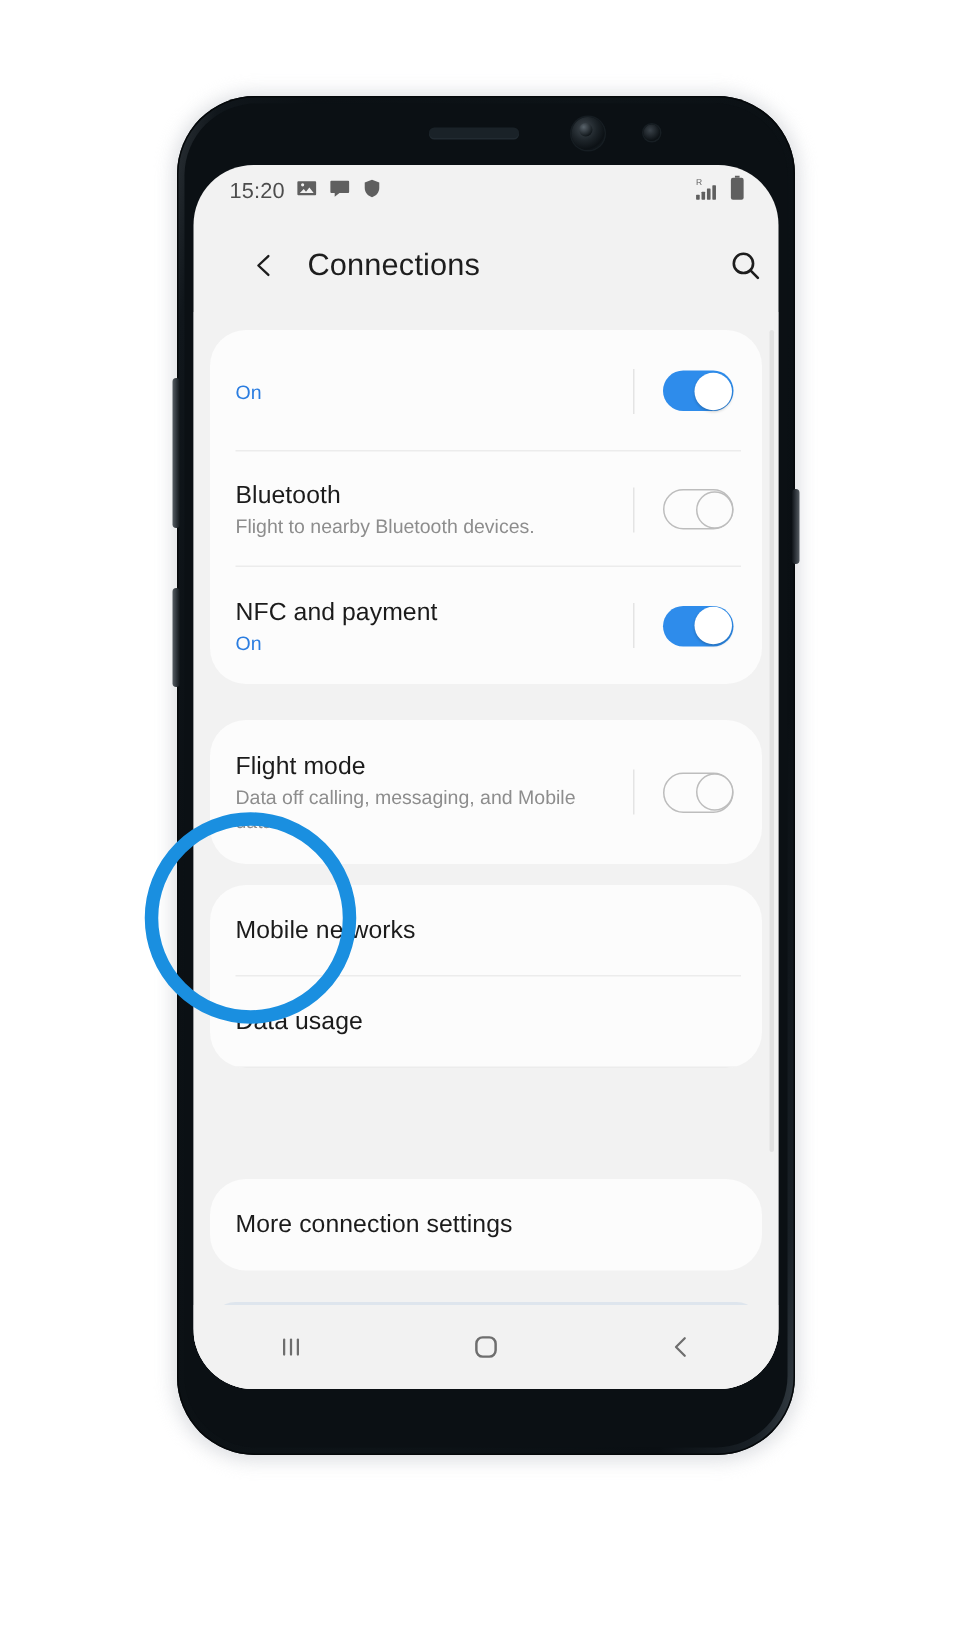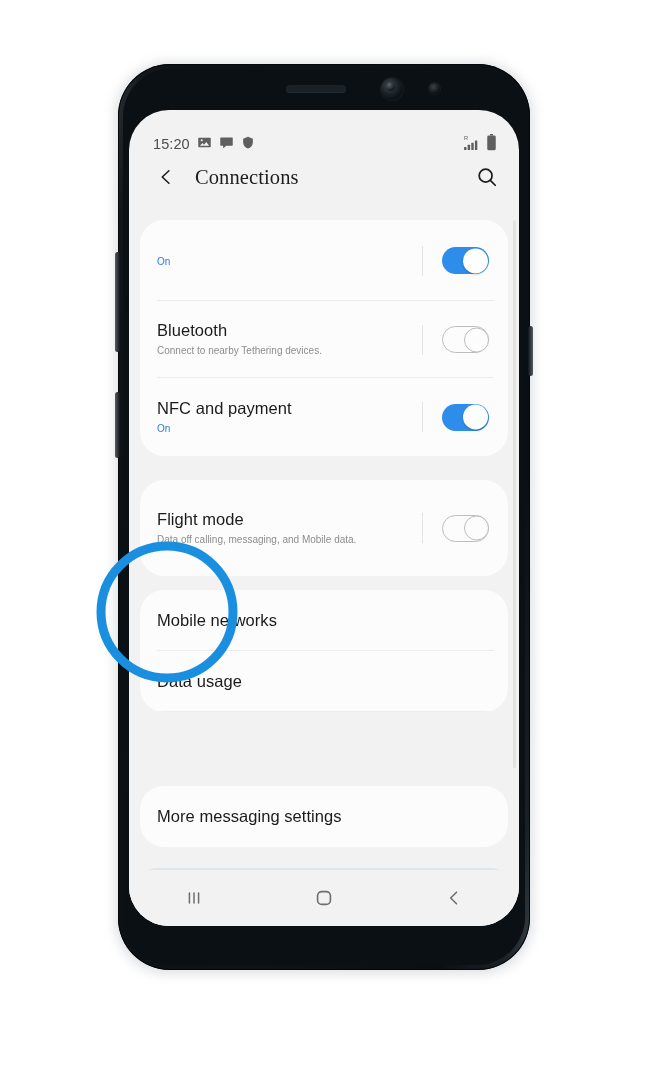--- a/index.html
+++ b/index.html
@@ -113,38 +113,36 @@
   .statusbar {
     position: absolute;
     left: 0; top: 0;
     width: 390px; height: 36px;
     display: flex;
     align-items: center;
     justify-content: space-between;
     padding: 0 22px 0 24px;
     box-sizing: border-box;
     color: #5b5b5b;
-    margin-top: 16px;
   }
   .sb-left { display: flex; align-items: center; gap: 7px; }
   .sb-time { font-size: 14.5px; color: #4d4d4d; letter-spacing: .1px; }
   .sb-right { display: flex; align-items: flex-end; gap: 6px; }
 
   .ic-gray { fill: #5f5f5f; }
 
   
   .appbar {
     position: absolute;
-    left: 2px; top: 36px;
+    left: 12px; top: 36px;
     width: 390px; height: 62px;
     display: flex;
     align-items: center;
     padding: 0 20px 0 22px;
     box-sizing: border-box;
-    font-family: Liberation Serif, serif;
   }
   .back-chev {
     width: 26px; height: 26px;
     display: flex; align-items: center; justify-content: center;
     cursor: pointer;
   }
   .appbar-title {
     margin-left: 16px;
     font-size: 20.5px;
     color: #1d1d1d;
@@ -183,21 +181,21 @@
     cursor: pointer;
   }
   .row-text { flex: 1; min-width: 0; }
   .row-title {
     font-size: 16.5px;
     color: #1b1b1b;
     letter-spacing: .05px;
     line-height: 21px;
   }
   .row-sub {
-    font-size: 10px;
+    font-size: 13px;
     color: #8d8d8d;
     line-height: 16px;
     margin-top: 2px;
     padding-right: 22px;
   }
   .row-sub.on { color: #2b7de0; }
 
   .divider {
     position: absolute;
     left: 17px;
@@ -377,21 +375,21 @@
             <div class="switch on">
                 <span class="knob"></span>
               </div>
           </div>
           <span class="divider"></span>
         </div>
 
         <div class="row" style="height:77px;gap:25px;">
           <div class="row-text">
             <div class="row-title">Bluetooth</div>
-            <div class="row-sub">Connect to nearby Tethering devices.</div>
+            <div class="row-sub">Flight to nearby Bluetooth devices.</div>
           </div>
           <div class="toggle-wrap">
             <span class="toggle-sep"></span>
             <div class="switch off">
                 <span class="knob"></span>
               </div>
           </div>
           <span class="divider"></span>
         </div>
 
@@ -435,21 +433,21 @@
           <div class="row-text">
             <div class="row-title">Data usage</div>
           </div>
           <span class="divider"></span>
         </div>
       </div>
 
       <div class="card" style="top:578px;">
         <div class="row" style="height:61px;">
           <div class="row-text">
-            <div class="row-title">More messaging settings</div>
+            <div class="row-title">More connection settings</div>
           </div>
         </div>
       </div>
 
       <div class="card-partial" style="top:660px;"></div>
 
       <div class="scrollbar"></div>
     </div>
 
     <div class="navbar">

